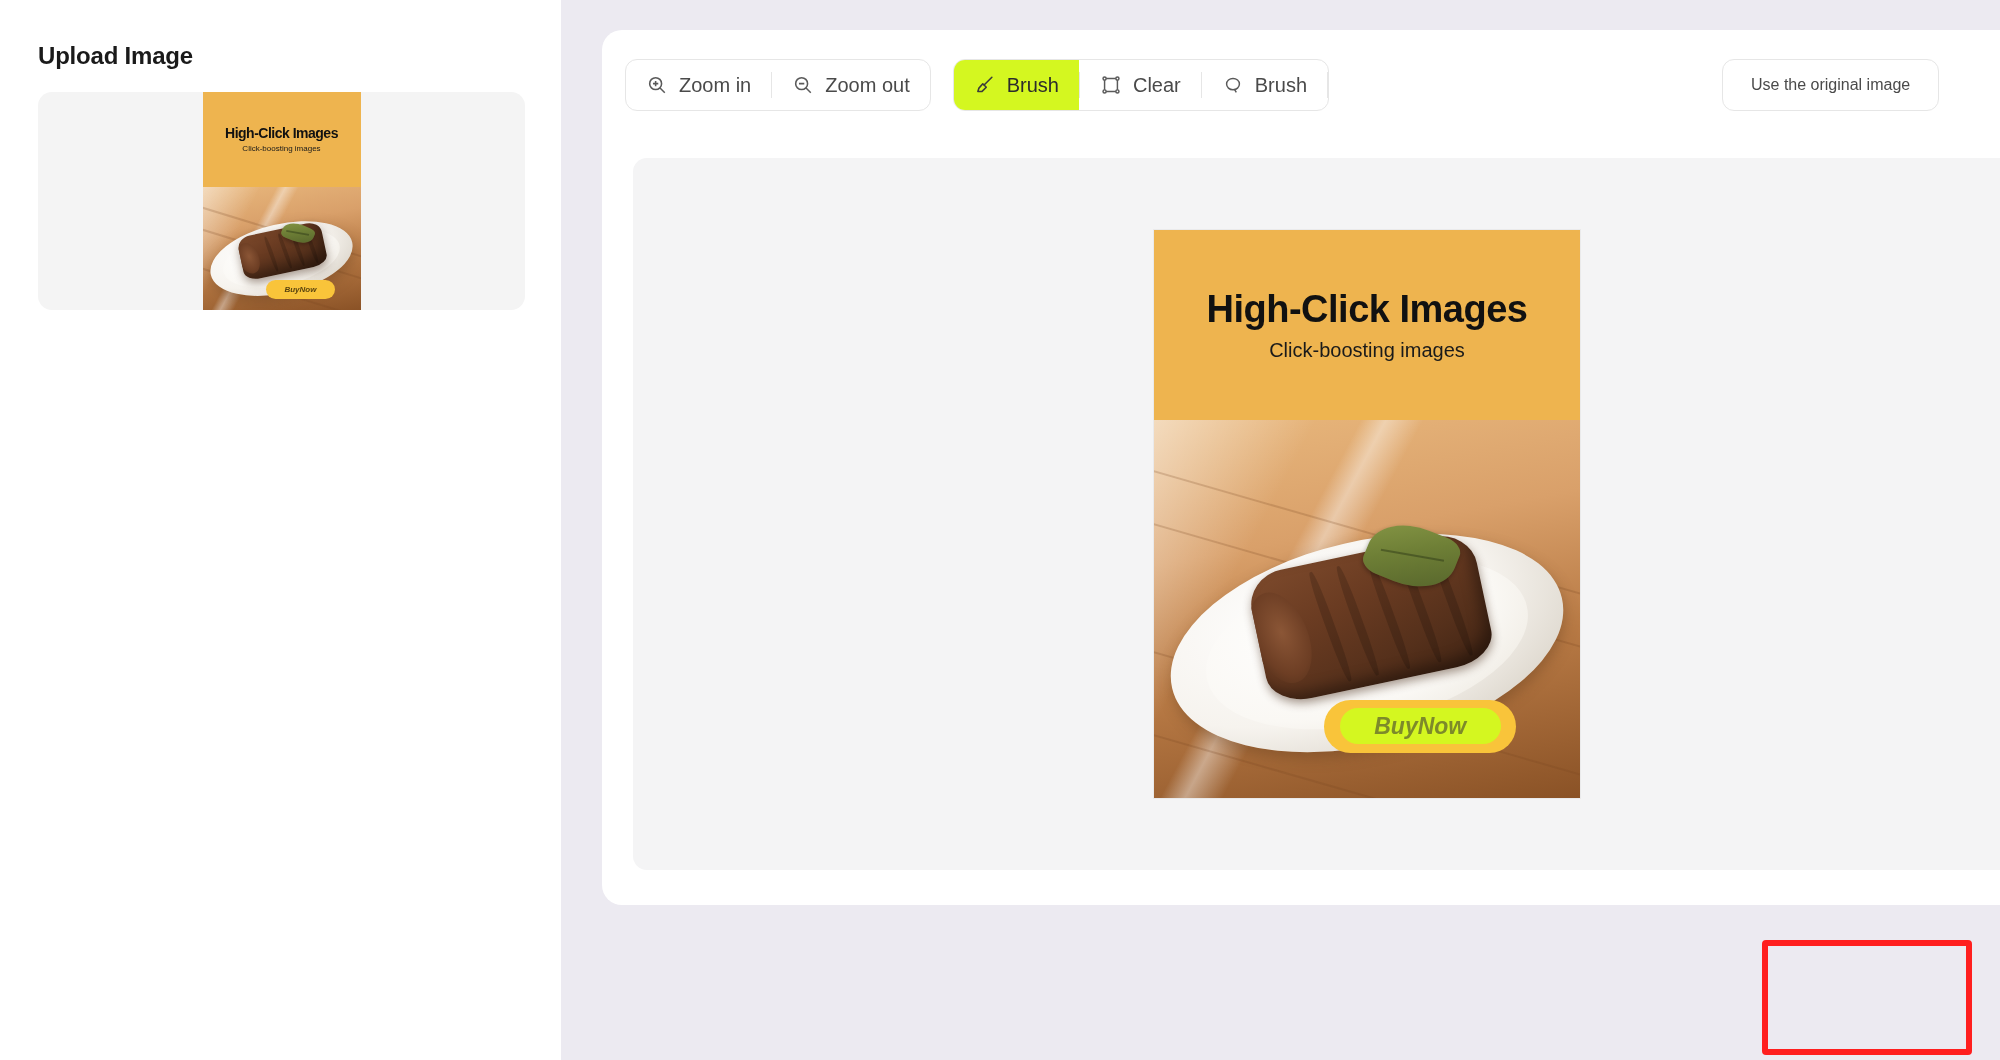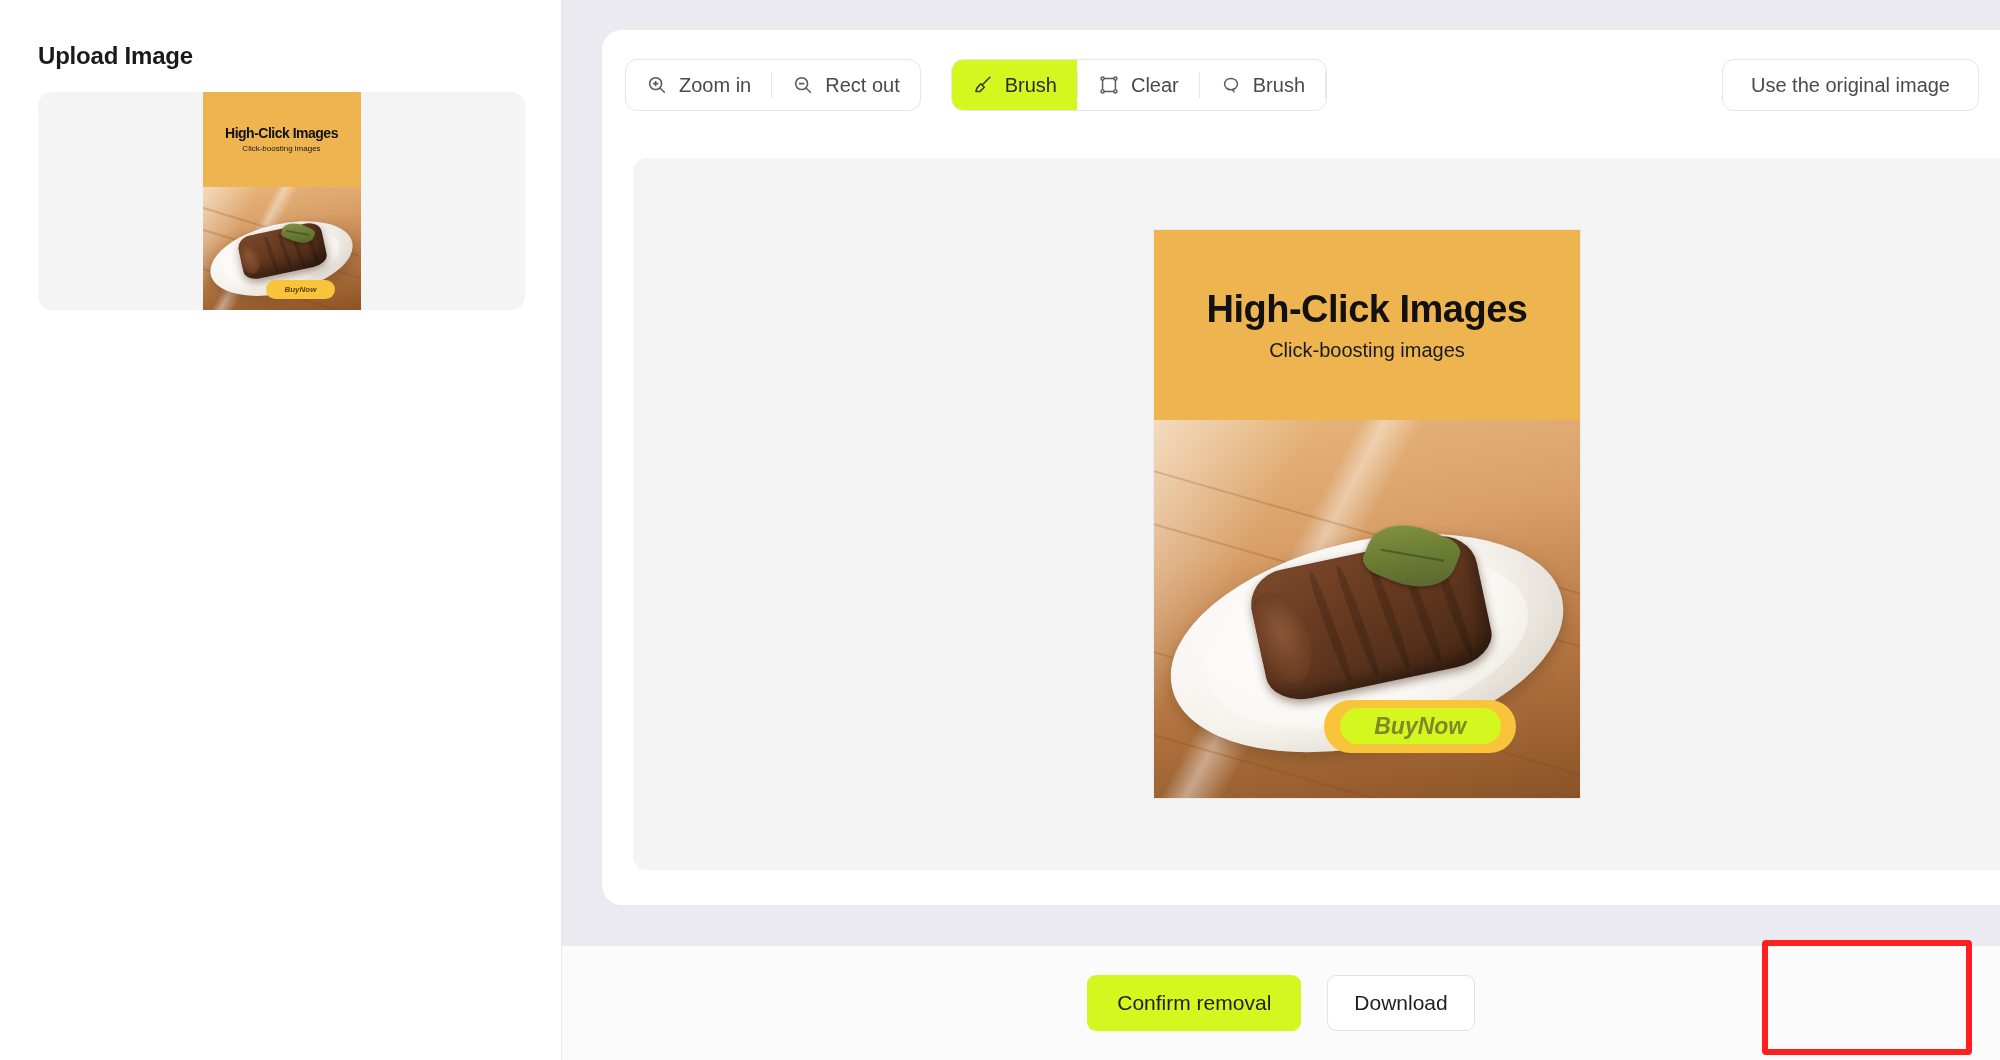--- a/index.html
+++ b/index.html
@@ -143,21 +143,21 @@
   .tool-group {
     display: flex; align-items: center;
     border: 1px solid #e6e6e6;
     border-radius: 12px;
     height: 52px;
     overflow: hidden;
     background: #fff;
     justify-content: center;
   }
   .tool-group.g1 { margin-left: 23px; }
-  .tool-group.g2 { margin-left: 30px; }
+  .tool-group.g2 { margin-left: 22px; }
   .tool-btn {
     display: flex; align-items: center; gap: 11px;
     height: 100%;
     padding: 0 20px;
     font-size: 20px; color: #4a4a4a;
     white-space: nowrap;
     background: transparent;
     border: none;
     cursor: pointer;
     font-family: "Liberation Sans", sans-serif;
@@ -166,21 +166,21 @@
   .tool-sep { width: 1px; height: 26px; background: #e6e6e6; flex: 0 0 1px; }
   .tool-icon { width: 22px; height: 22px; display: block; flex: 0 0 22px; }
   .orig-btn {
     position: absolute; left: 1120px; top: 29px;
     height: 52px;
     border: 1px solid #e6e6e6;
     border-radius: 12px;
     background: #fff;
     display: flex; align-items: center;
     padding: 0 28px;
-    font-size: 20px; color: #4a4a4a; white-space: nowrap;
+    font-size: 16px; color: #4a4a4a; white-space: nowrap;
     cursor: pointer;
     font-family: "Liberation Sans", sans-serif;
   }
   .canvas {
     position: absolute; left: 31px; top: 128px;
     width: 1468px; height: 712px;
     background: #f4f4f5;
     border-radius: 14px;
     overflow: hidden;
   }
@@ -288,21 +288,21 @@
           </button>
           <div class="tool-sep"></div>
           <button class="tool-btn">
             <span class="tool-icon">
               <svg viewBox="0 0 24 24" width="22" height="22" fill="none" stroke="#5a5a5a" stroke-width="1.7">
                 <circle cx="10.5" cy="10.5" r="6.5"></circle>
                   <line x1="15.3" y1="15.3" x2="20.5" y2="20.5"></line>
                 <line x1="7.6" y1="10.5" x2="13.4" y2="10.5"></line>
               </svg>
             </span>
-            <span>Rect out</span>
+            <span>Zoom out</span>
           </button>
         </div>
 
         <div class="tool-group g2">
           <button class="tool-btn active">
             <span class="tool-icon">
               <svg viewBox="0 0 24 24" width="22" height="22" fill="none" stroke="#3b3b3b" stroke-width="1.7" stroke-linecap="round" stroke-linejoin="round">
                 <path d="M19.5 3.5 L11 12"></path>
                 <path d="M9.6 10.6 L13.4 14.4 L8.8 19 L4.2 19 L5.4 15.4 Z"></path>
               </svg>
@@ -377,24 +377,16 @@
                   <span style="font-size:23px;color:#7d8a2a;">BuyNow</span>
                 </div>
               </div>
             </div>
 
           </div>
         </div>
       </div>
     </div>
 
-    <div class="bottombar">
-      <button class="btn-confirm">
-        <span>Confirm removal</span>
-      </button>
-      <button class="btn-download">
-        <span>Download</span>
-      </button>
-    </div>
 
     <div class="highlight-box"></div>
   </section>
 </div>
 
 </body></html>

